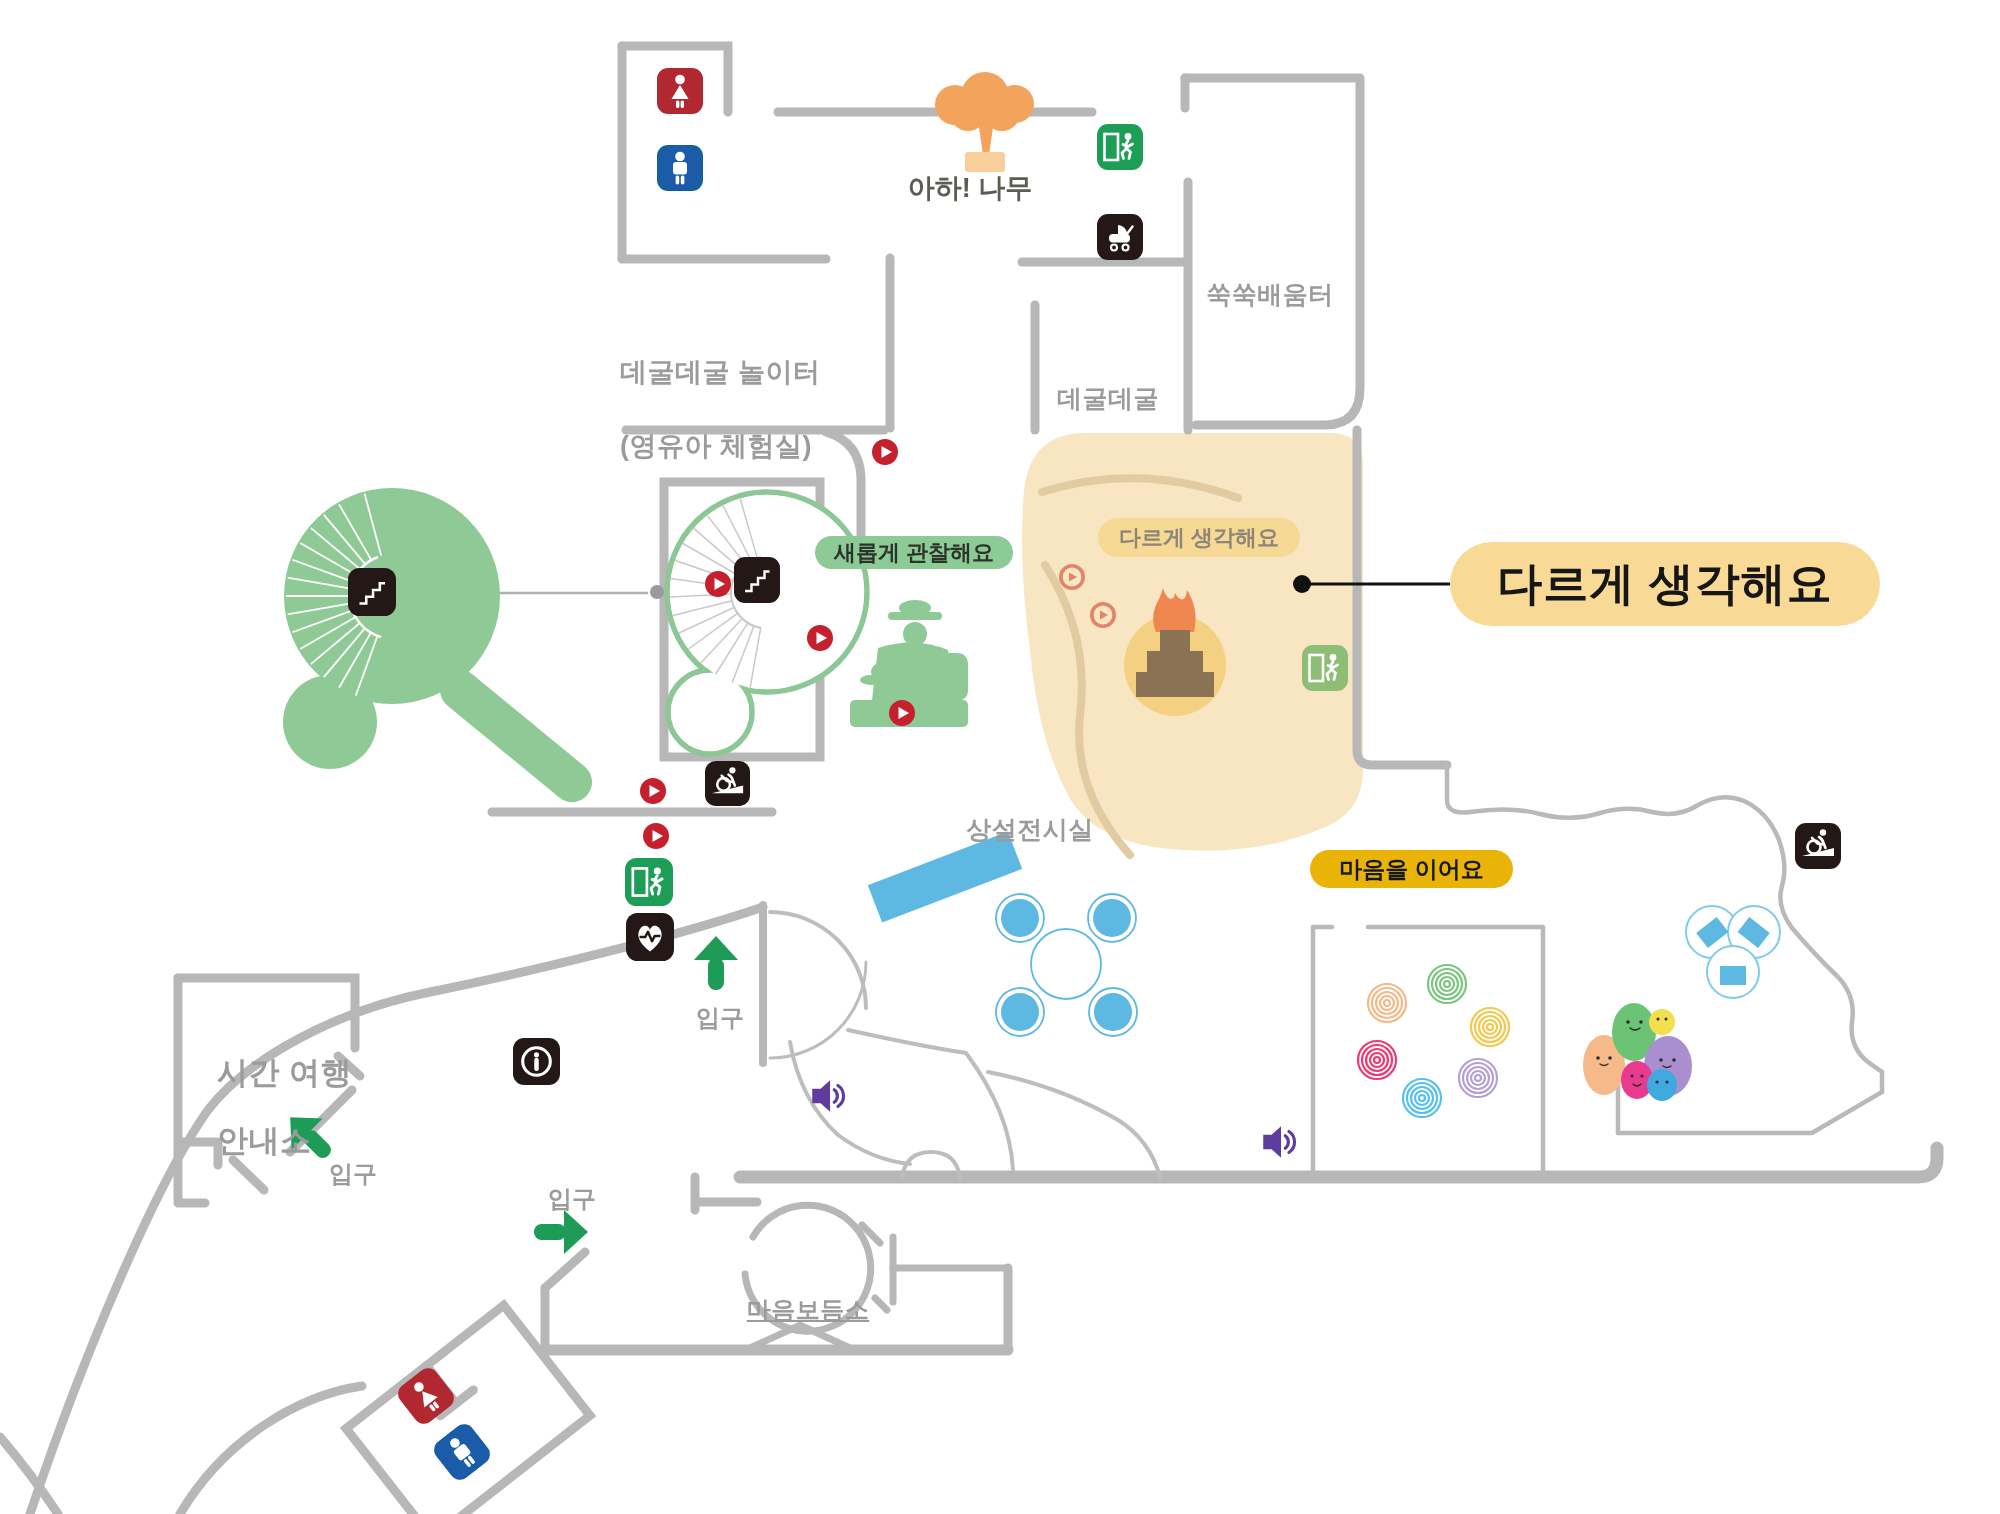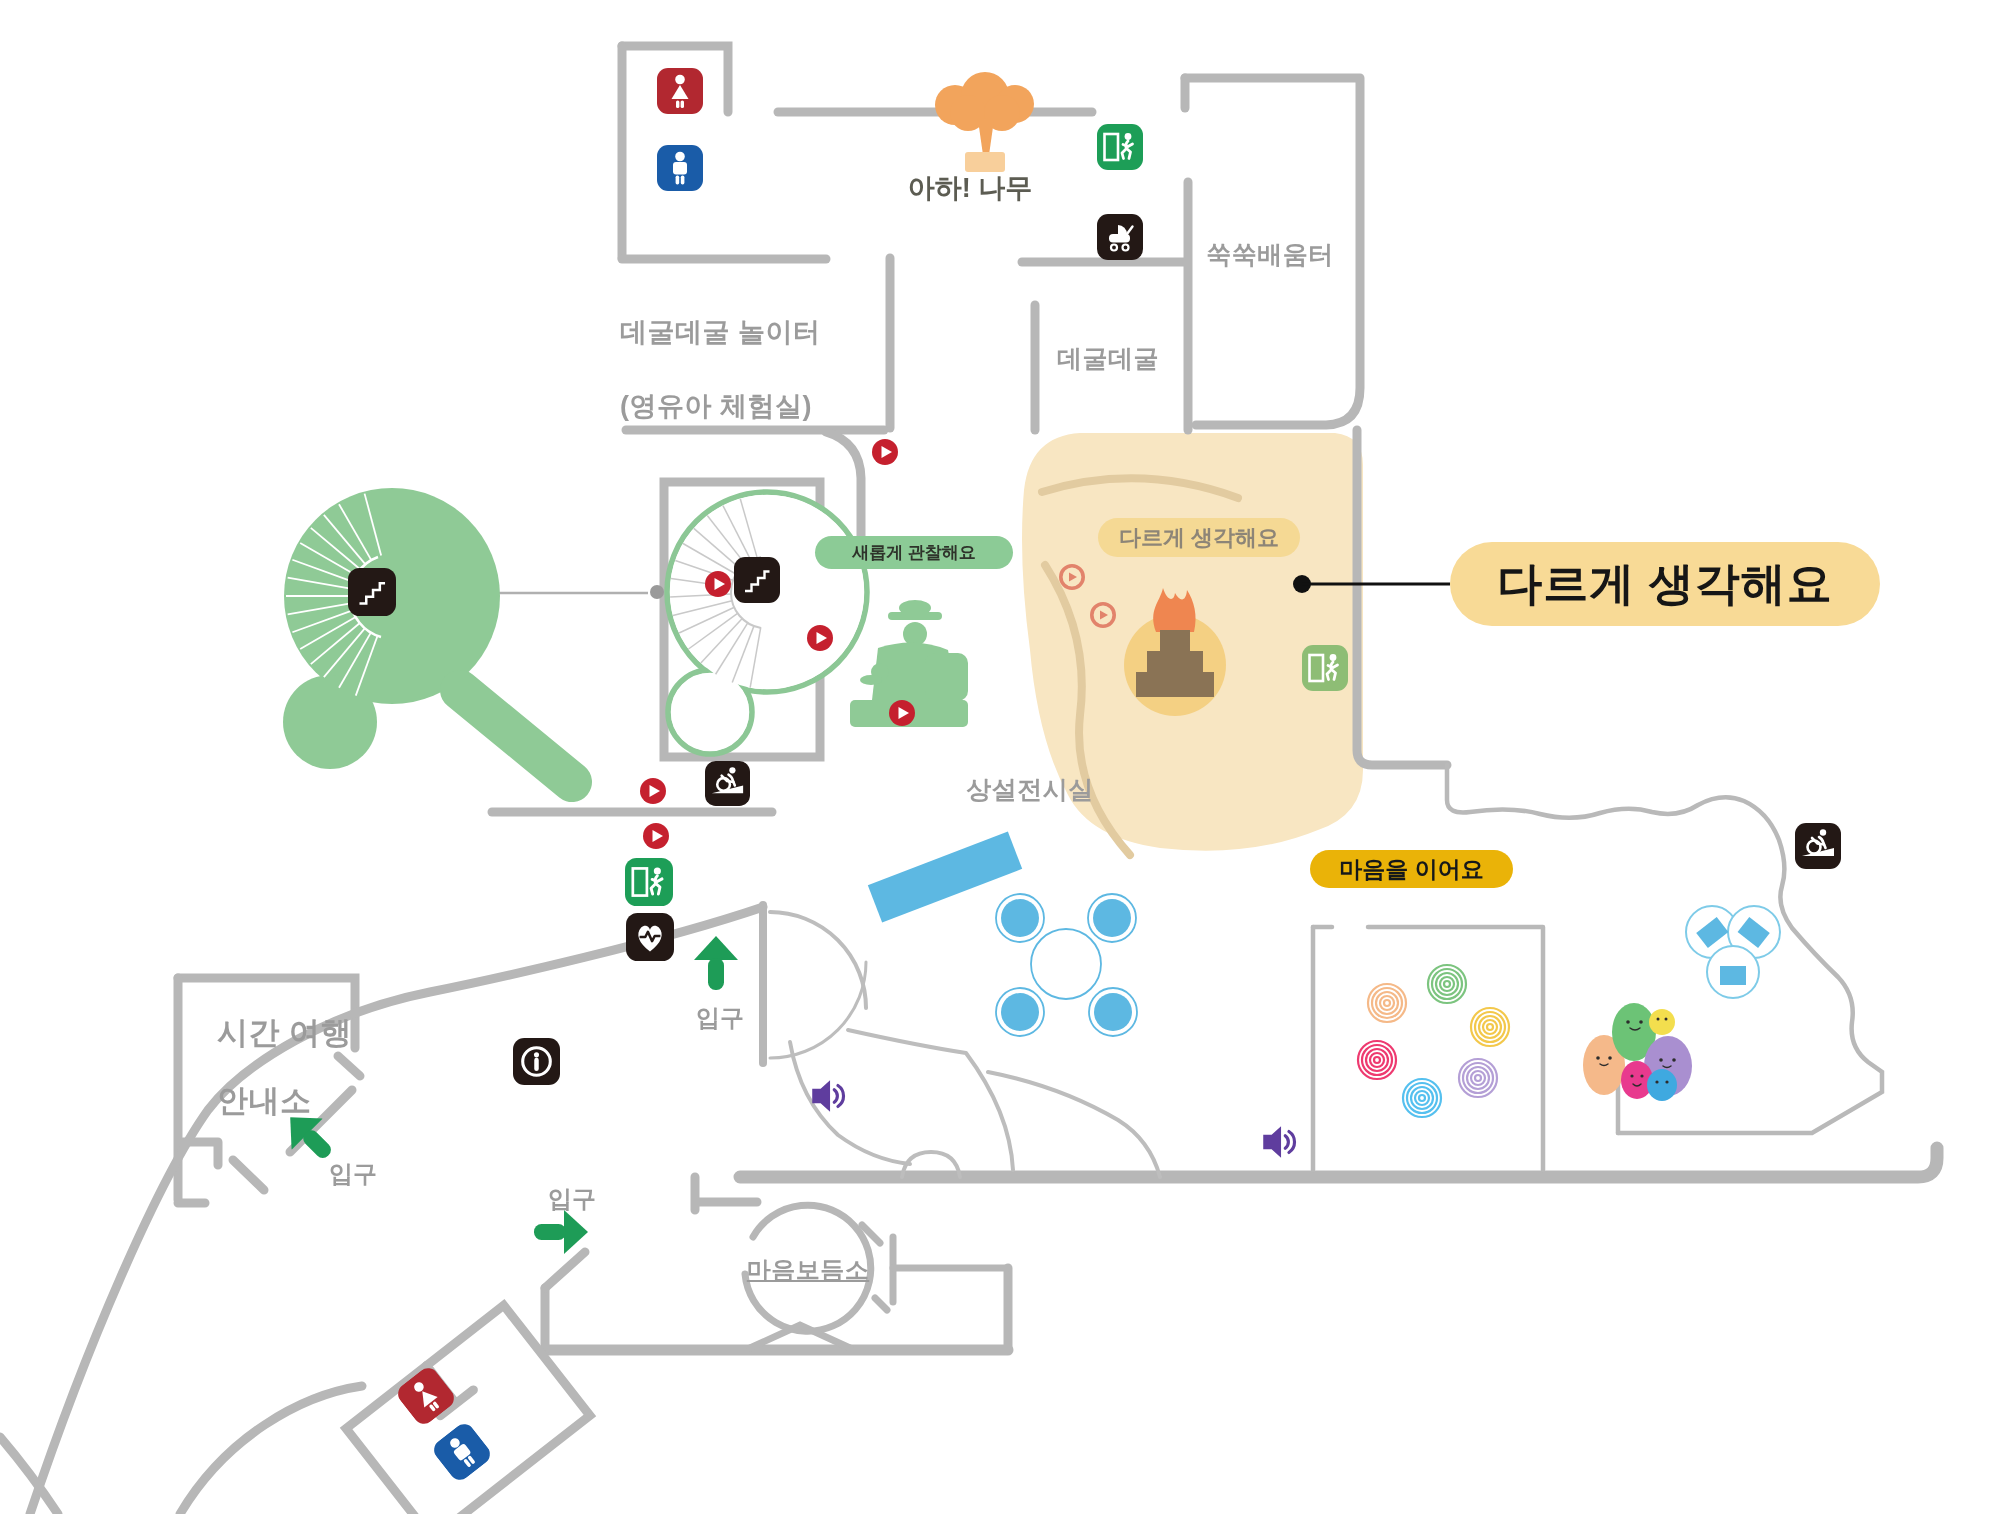--- a/index.html
+++ b/index.html
@@ -1,26 +1,26 @@
 <!DOCTYPE html>
 <html><head>
 <meta charset="utf-8">
 <style>
   html,body{margin:0;padding:0;background:#fff;}
   .stage{position:relative;width:2000px;height:1514px;background:#fff;overflow:hidden;
          font-family:"Liberation Sans",sans-serif;}
   .stage svg{position:absolute;left:0;top:0;}
   .lbl{position:absolute;font-weight:bold;color:#9b9b9b;white-space:nowrap;}
   .lbl.center{text-align:center;}
-  .room{font-size:25px;letter-spacing:0.5px;}
+  .room{font-size:25px;letter-spacing:0.5px;margin-top:40px;}
   .dark{color:#5c5c52;font-size:27px;}
   .two-line{line-height:35px;white-space:pre-line;}
   .badge{position:absolute;font-weight:bold;text-align:center;}
   .badge-observe{left:815px;top:536px;width:198px;height:33px;line-height:33px;
-      background:#8ccb96;border-radius:17px;color:#2e332a;font-size:17px;}
+      background:#8ccb96;border-radius:17px;color:#2e332a;font-size:22px;}
   .badge-think{left:1098px;top:518px;width:202px;height:39px;line-height:39px;
       background:#f5d994;border-radius:20px;color:#8d8577;font-size:22px;}
   .badge-connect{left:1310px;top:850px;width:203px;height:38px;line-height:38px;
       background:#eab308;border-radius:19px;color:#15181a;font-size:23px;}
   .callout{left:1450px;top:542px;width:430px;height:84px;line-height:84px;
       background:#f8da96;border-radius:42px;color:#161616;font-size:45px;font-weight:800;
       letter-spacing:1px;}
 </style>
 </head>
 <body>

